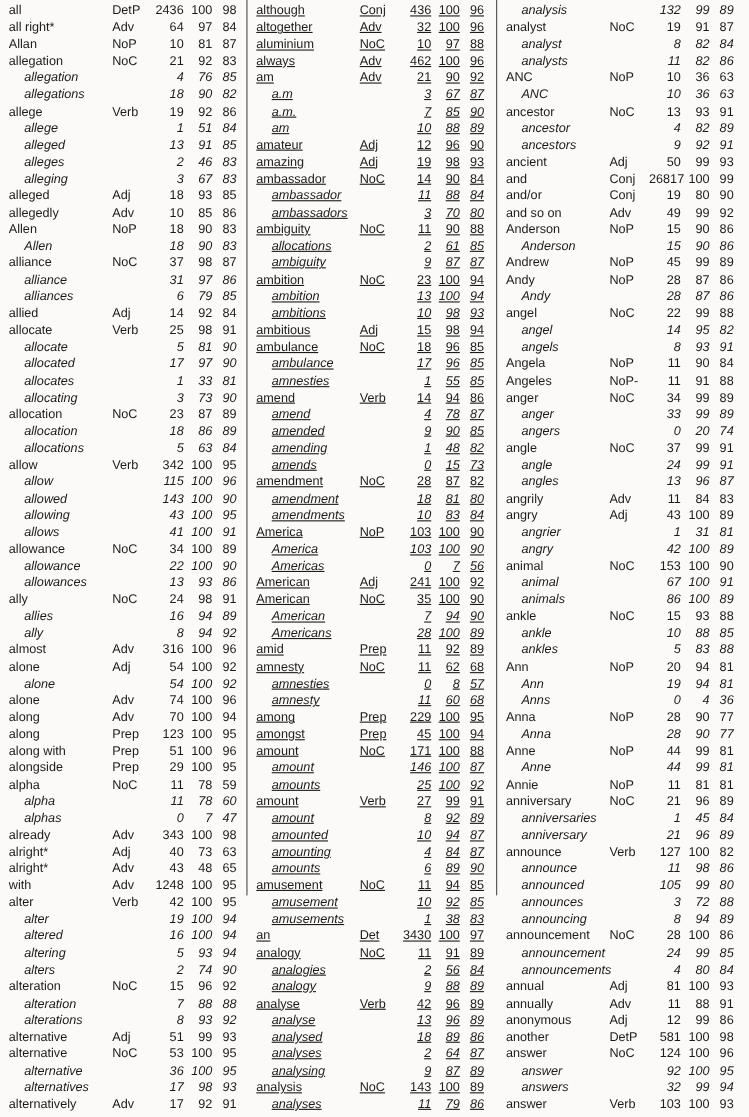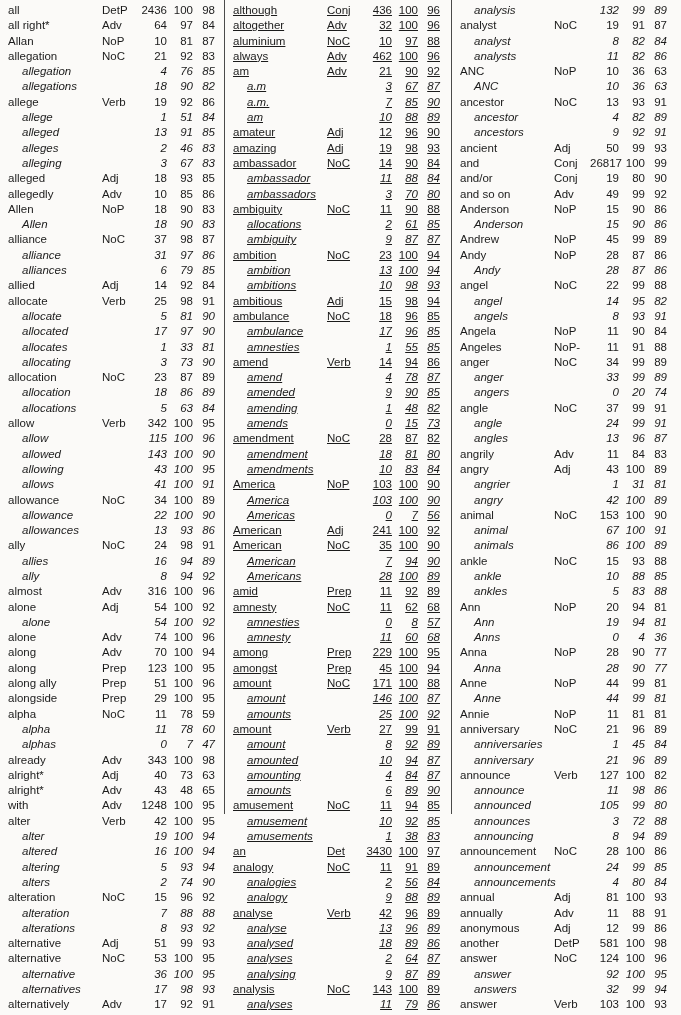--- a/index.html
+++ b/index.html
@@ -350,21 +350,21 @@
         <span class="num">94</span>
       </div>
       <div class="row">
         <span class="word">along</span>
         <span class="pos">Prep</span>
         <span class="num">123</span>
         <span class="num">100</span>
         <span class="num">95</span>
       </div>
       <div class="row">
-        <span class="word">along ally</span>
+        <span class="word">along with</span>
         <span class="pos">Prep</span>
         <span class="num">51</span>
         <span class="num">100</span>
         <span class="num">96</span>
       </div>
       <div class="row">
         <span class="word">alongside</span>
         <span class="pos">Prep</span>
         <span class="num">29</span>
         <span class="num">100</span>

